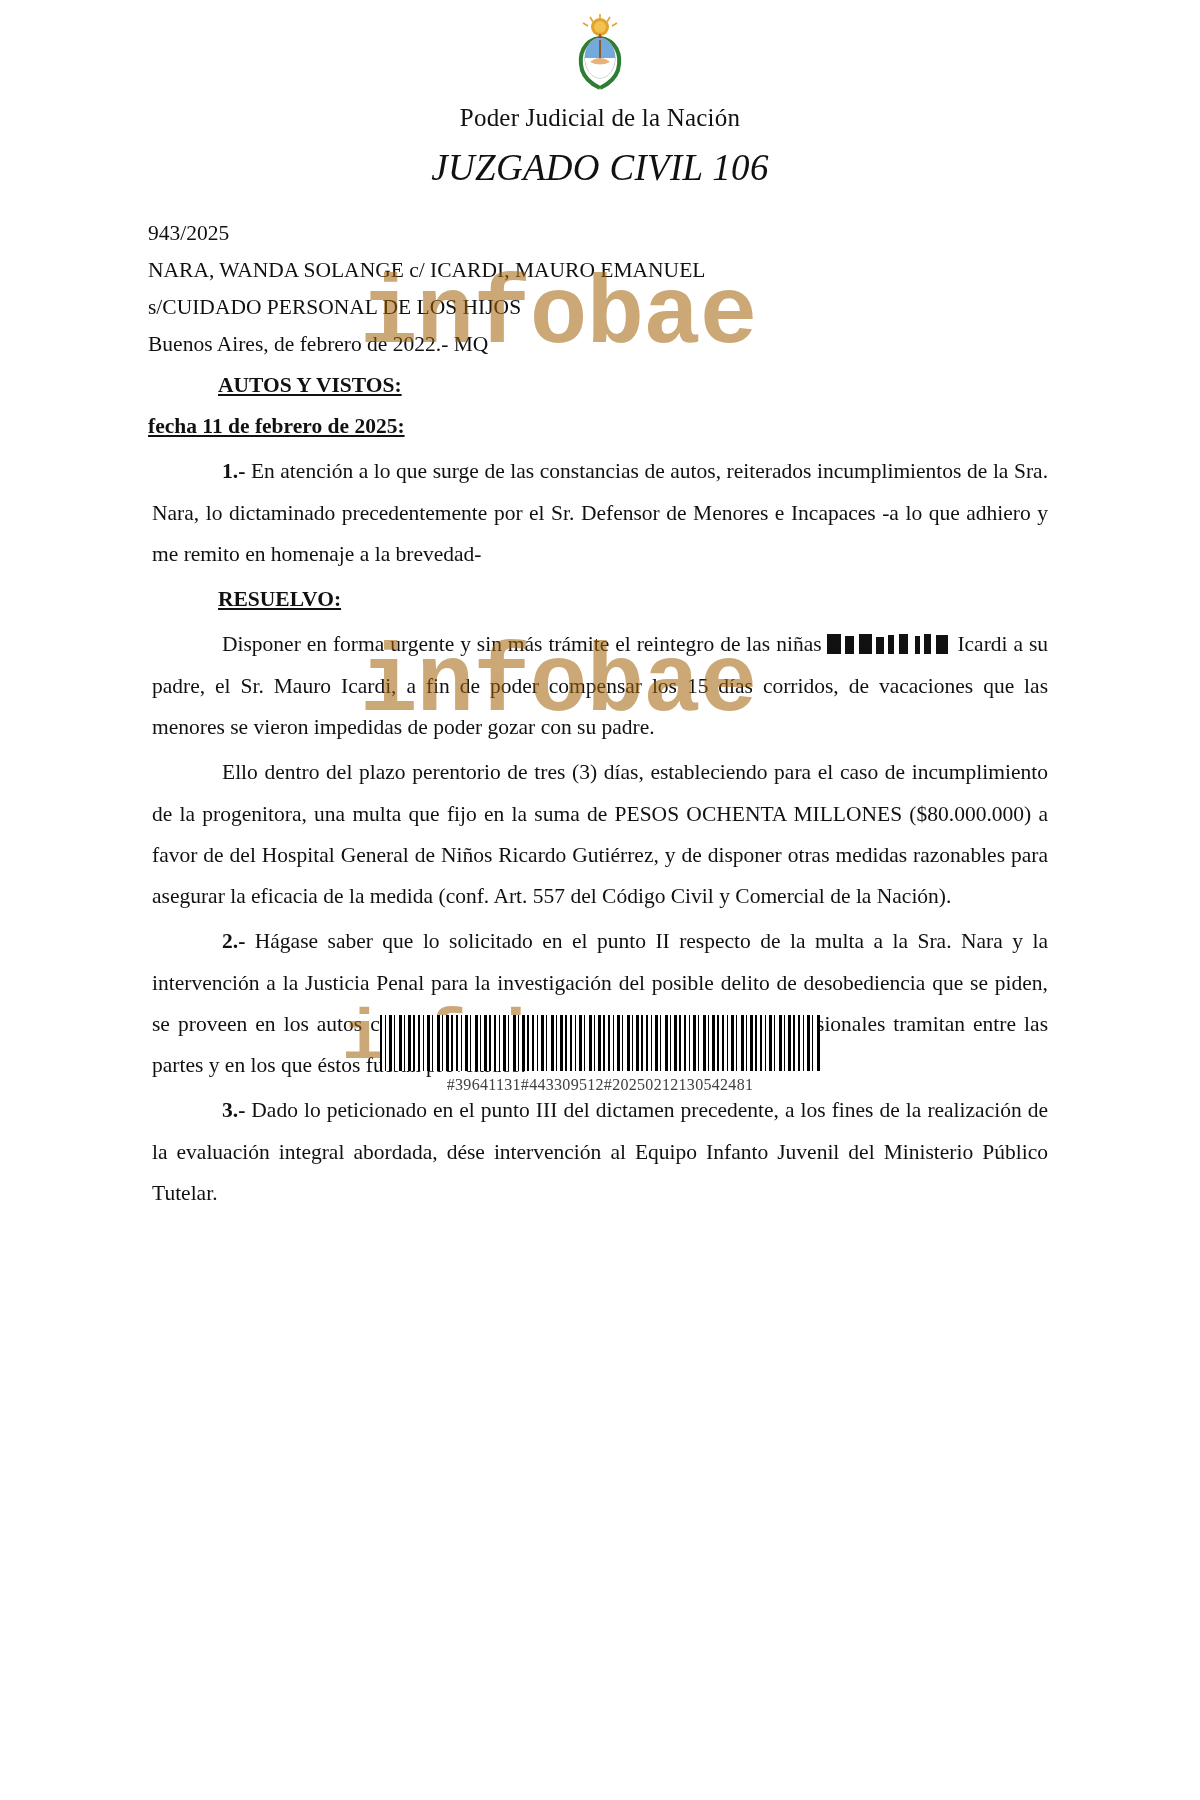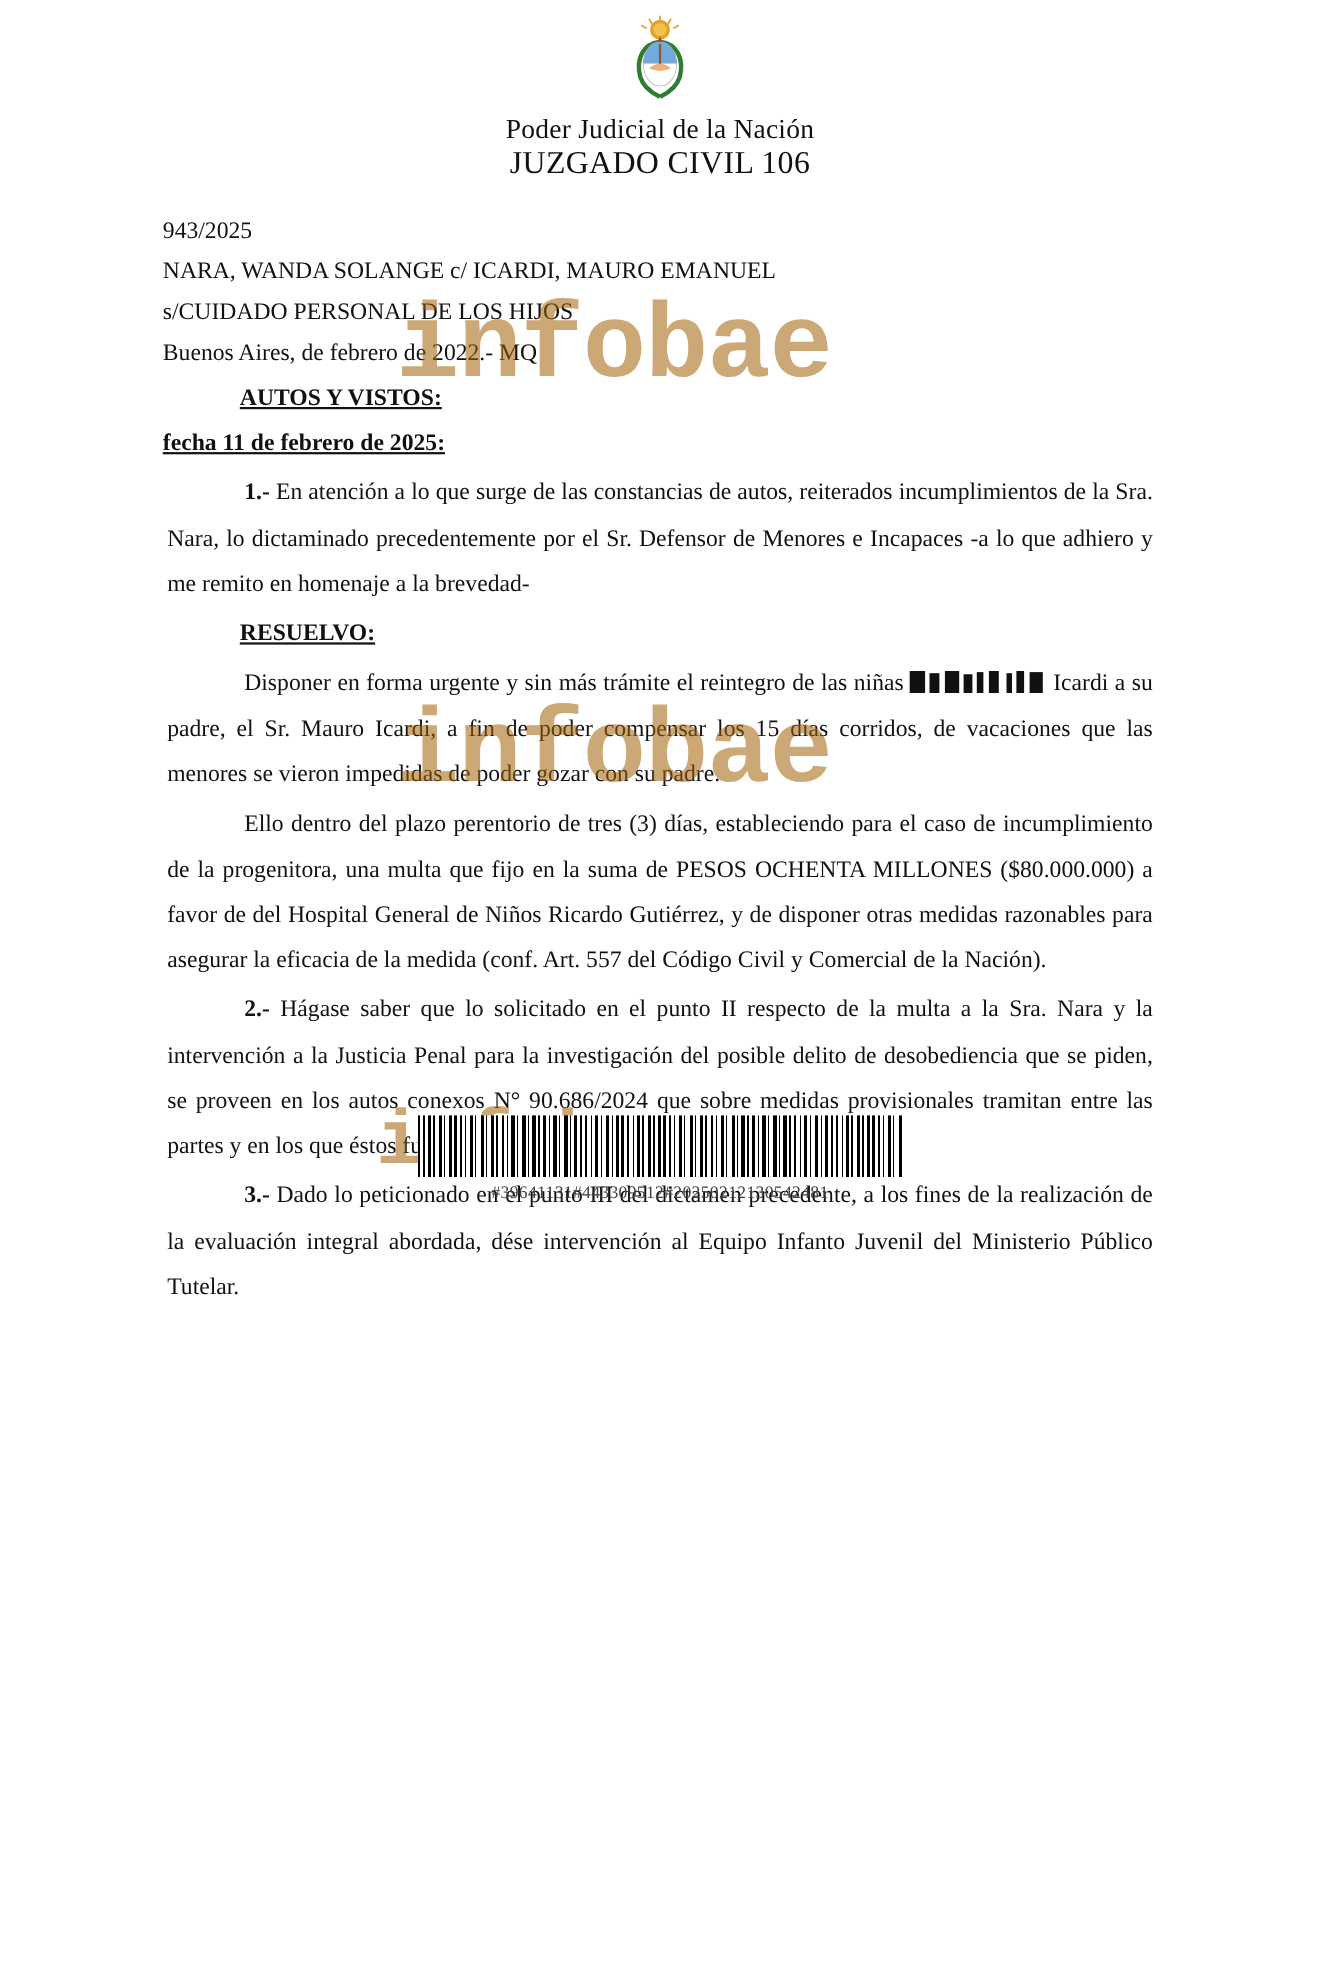--- a/index.html
+++ b/index.html
@@ -40,22 +40,24 @@
   
   .heading {
     text-align: center;
     margin-top: 6px;
   }
   .heading .line1 {
     font-size: 25px;
     letter-spacing: 0.2px;
   }
   .heading .line2 {
-    font-size: 29px;
+    font-size: 37px;
+    margin-top: 14px;
     letter-spacing: 0.3px;
+    font-style: italic;
   }
 
   
   .body-block {
     margin-top: 26px;
     padding: 0 78px 0 78px;
     font-size: 21.5px;
     line-height: 1.92;
   }
   .meta-line {

